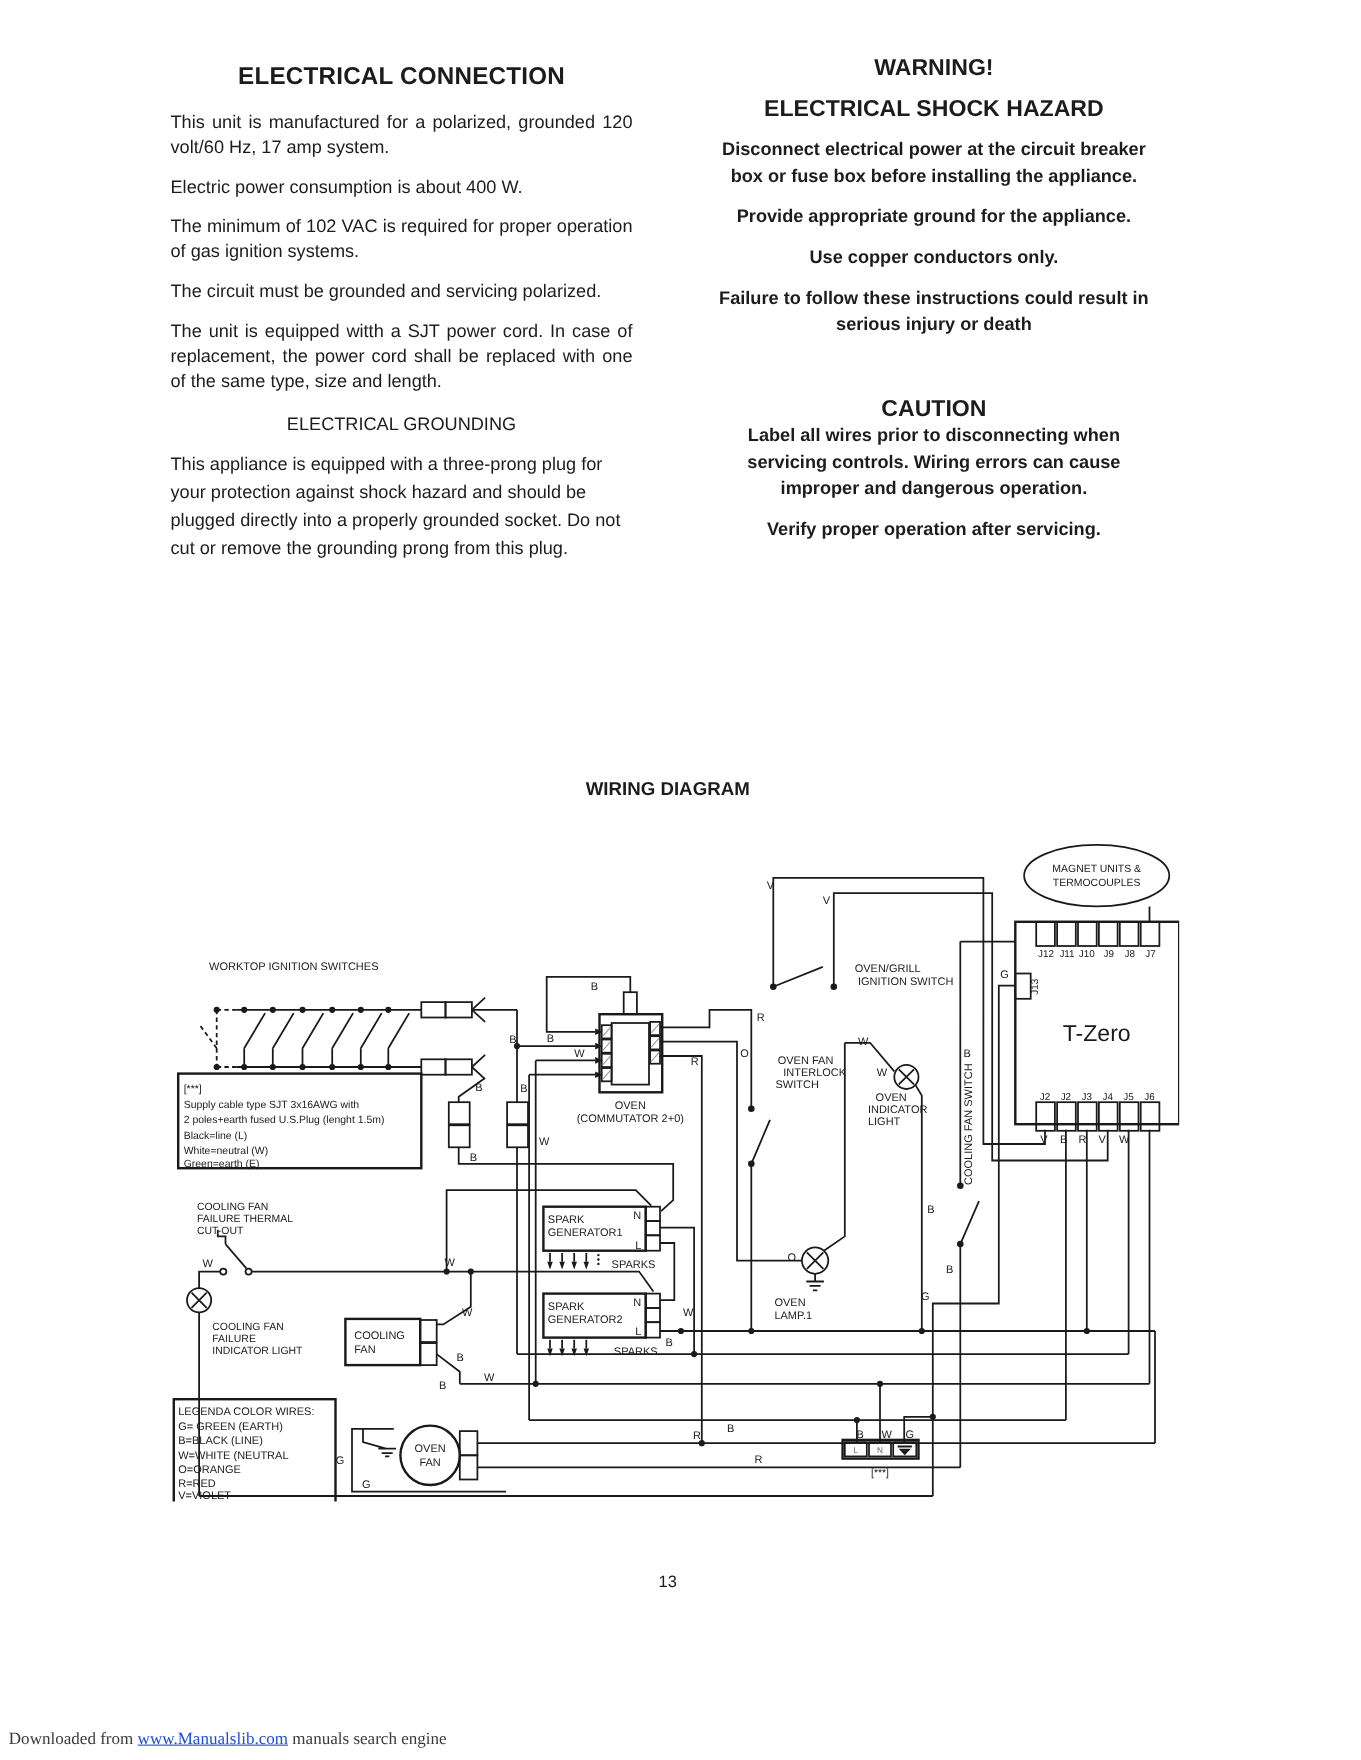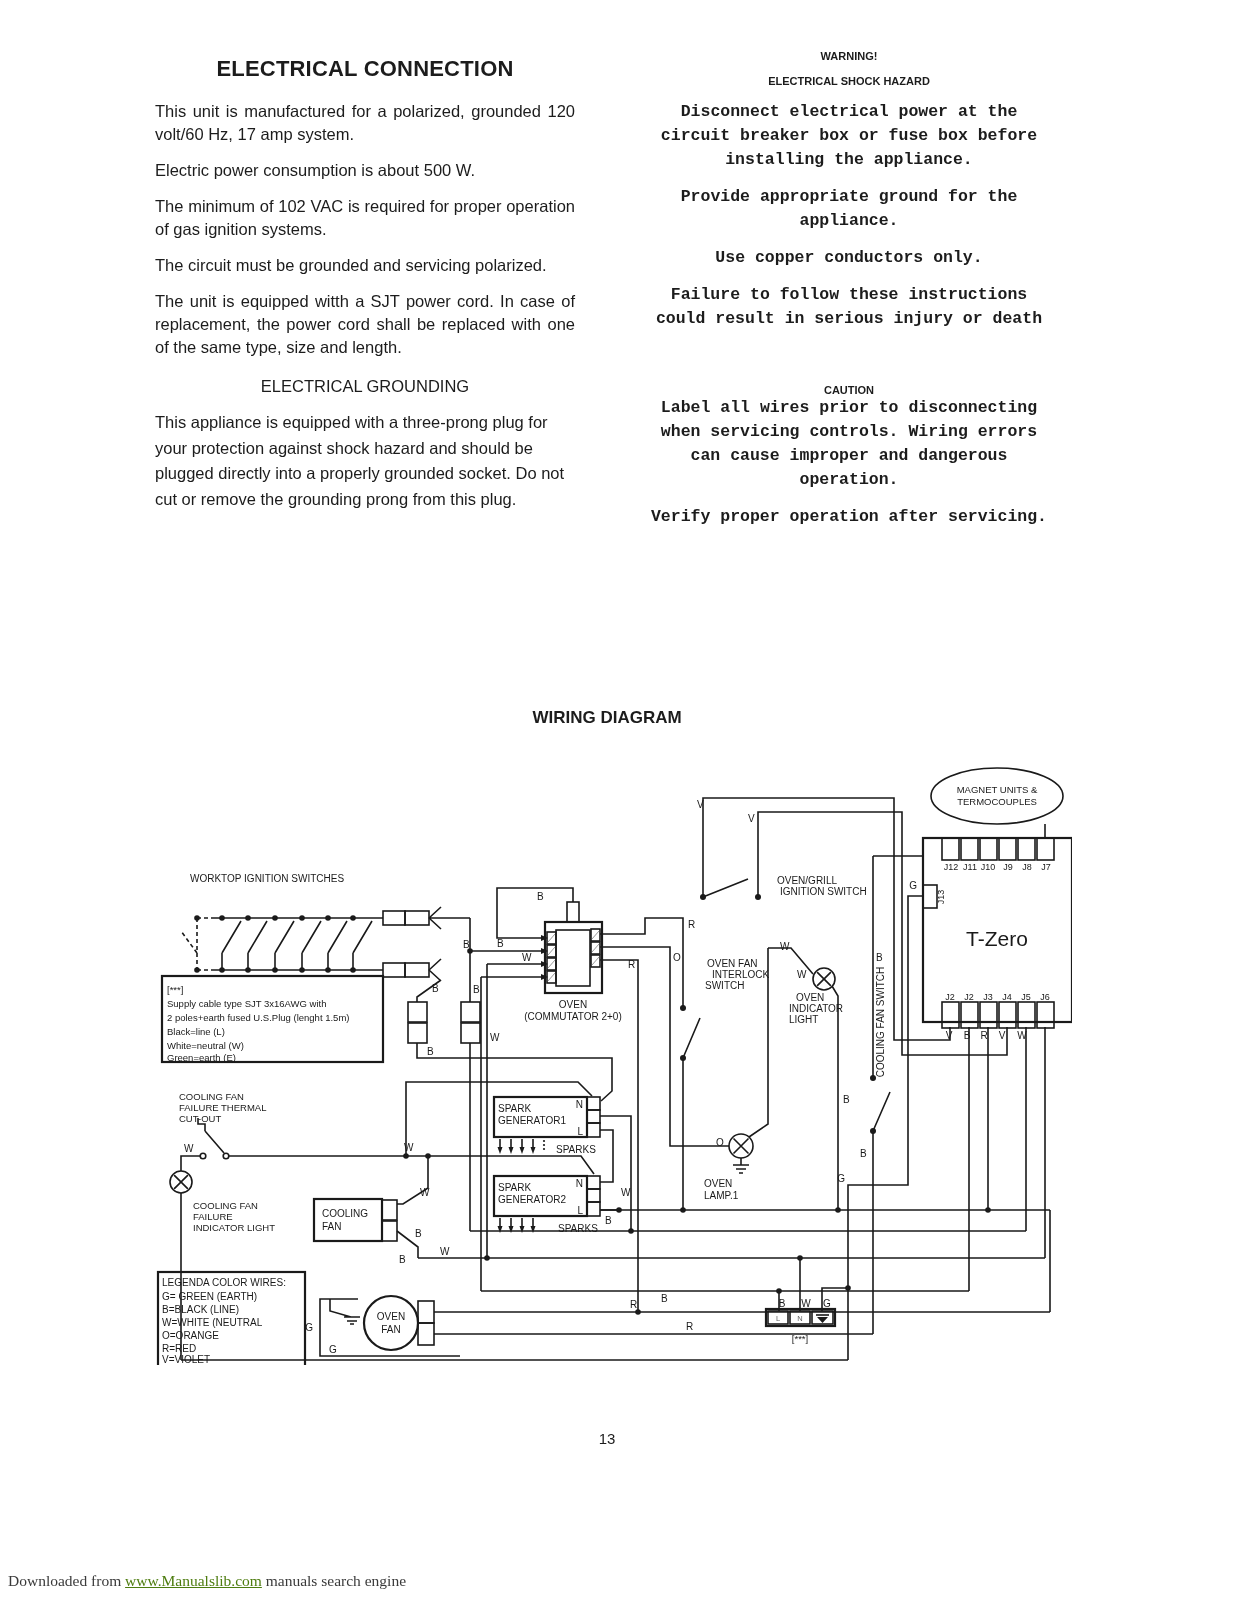--- a/index.html
+++ b/index.html
@@ -4,51 +4,51 @@
 <style>
   html,body{margin:0;padding:0;background:#fff;}
   .page{position:relative;width:1237px;height:1600px;background:#fff;overflow:hidden;
         font-family:"Liberation Sans",sans-serif;color:#1c1c1c;}
   .col-left{position:absolute;left:155px;top:56px;width:420px;}
   .col-left h1{font-size:22px;font-weight:bold;text-align:center;margin:0 0 18px 0;letter-spacing:.2px;}
   .col-left p{font-size:16.5px;line-height:23px;margin:0 0 13px 0;text-align:justify;}
   .col-left p.rag{text-align:left;line-height:25.5px;}
   .col-left h2{font-size:16.5px;font-weight:normal;text-align:center;margin:18px 0 14px 0;}
   .col-right{position:absolute;left:648px;top:50px;width:402px;text-align:center;font-weight:bold;}
-  .col-right h2{font-size:11px;margin:0 0 13px 0;font-weight:bold;}
-  .col-right p{font-size:16.5px;line-height:24px;margin:0 0 13px 0;font-family:Liberation Mono, monospace;}
+  .col-right h2{font-size:21px;margin:0 0 13px 0;font-weight:bold;}
+  .col-right p{font-size:16.5px;line-height:24px;margin:0 0 13px 0;}
   .caution-block{margin-top:53px;}
   .caution-block h2{margin-bottom:0;}
   .diagram-title{position:absolute;left:0;top:708px;width:1214px;text-align:center;
                  font-size:17px;font-weight:bold;}
   .diagram{position:absolute;left:150px;top:765px;width:922px;height:600px;}
   .diagram svg{width:100%;height:100%;}
   .diagram svg text{font-family:"Liberation Sans",sans-serif;}
   .page-number{position:absolute;left:0;top:1430px;width:1214px;text-align:center;font-size:15px;}
   .footer{position:absolute;left:8px;top:1572px;font-family:"Liberation Serif",serif;
           font-size:15.5px;color:#3a3a3a;}
-  .footer a{color:#4d7c0f;text-decoration:underline;cursor:pointer;}
+  .footer a{color:#1d4ed8;text-decoration:underline;cursor:pointer;}
   
   .w{fill:none;stroke:#1a1a1a;stroke-width:1.6px;}
   .w2{fill:none;stroke:#1a1a1a;stroke-width:2.2px;}
   .dash{fill:none;stroke:#1a1a1a;stroke-width:1.6px;stroke-dasharray:4 3;}
   .dot{fill:#1a1a1a;stroke:none;}
   .opencirc{fill:#fff;stroke:#1a1a1a;stroke-width:1.6px;}
   .fillb{fill:#1a1a1a;stroke:none;}
   .hatch{fill:none;stroke:#9a9a9a;stroke-width:1px;}
 </style>
 </head>
 <body>
 
 <div class="page">
 
   <div class="col-left">
     <h1>ELECTRICAL CONNECTION</h1>
     <p>This unit is manufactured for a polarized, grounded 120 volt/60 Hz, 17 amp system.</p>
-    <p>Electric power consumption is about 500 W.</p>
+    <p>Electric power consumption is about 400 W.</p>
     <p>The minimum of 102 VAC is required for proper operation of gas ignition systems.</p>
     <p>The circuit must be grounded and servicing polarized.</p>
     <p>The unit is equipped witth a SJT power cord. In case of replacement, the power cord shall be replaced with one of the same type, size and length.</p>
     <h2>ELECTRICAL GROUNDING</h2>
     <p class="rag">This appliance is equipped with a three-prong plug for your protection against shock hazard and should be plugged directly into a properly grounded socket. Do not cut or remove the grounding prong from this plug.</p>
   </div>
 
   <div class="col-right">
     <h2>WARNING!</h2>
     <h2>ELECTRICAL SHOCK HAZARD</h2>

